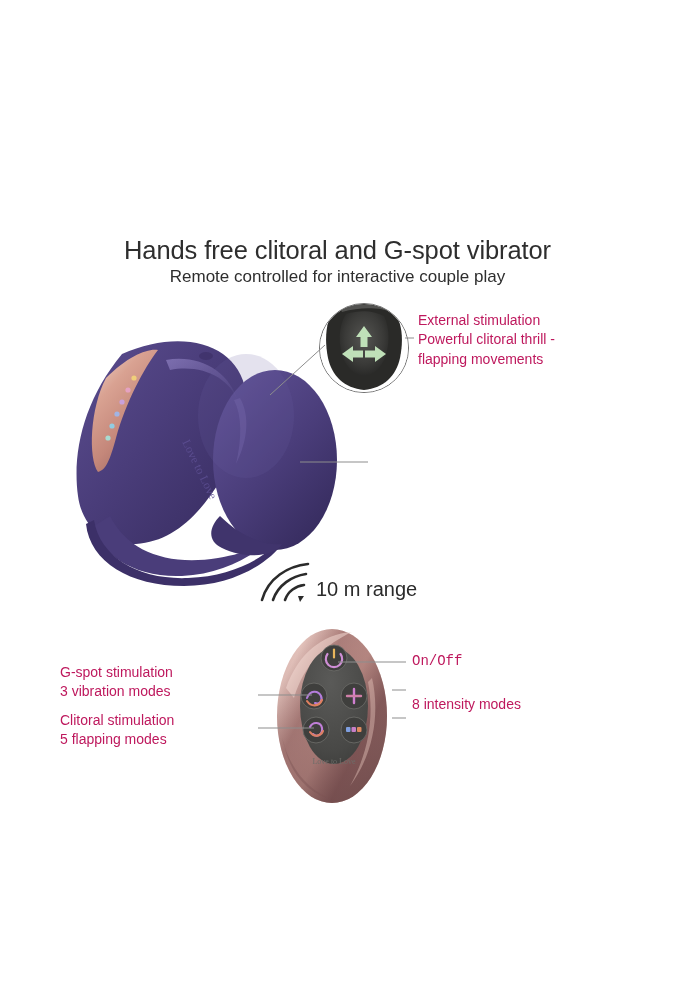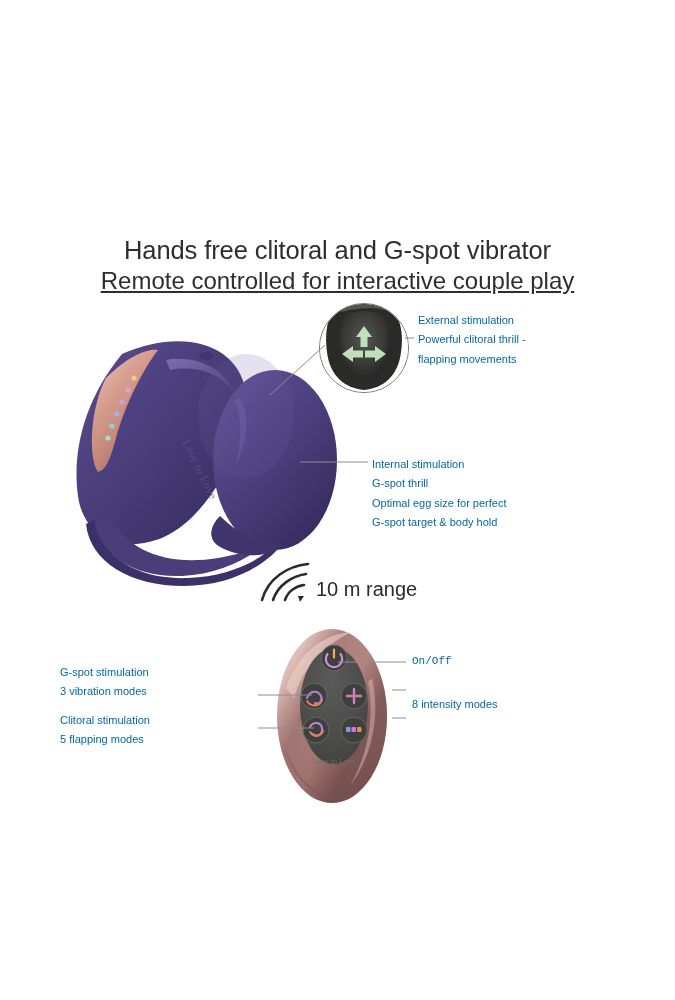--- a/index.html
+++ b/index.html
@@ -16,28 +16,28 @@
   
   .title{
     position:absolute;left:0;top:236px;width:675px;
     text-align:center;
     font-size:25.5px;font-weight:400;color:#2e2e2e;
     letter-spacing:-0.1px;
   }
   .subtitle{
     position:absolute;left:0;top:267px;width:675px;
     text-align:center;
-    font-size:24px;font-weight:400;color:#2e2e2e;text-decoration:underline;
+    font-size:17px;font-weight:400;color:#2e2e2e;
   }
 
   
   .anno{
     position:absolute;
-    font-size:11px;line-height:19.4px;
-    color:#0369a1;white-space:pre-line;
+    font-size:14px;line-height:19.4px;
+    color:#be185d;white-space:pre-line;
   }
   .anno.r{}
 
   svg.overlay{position:absolute;left:0;top:0;width:675px;height:1000px;pointer-events:none;}
 
   
   #product{position:absolute;left:70px;top:320px;width:300px;height:270px;}
 
   
   #magnifier{
@@ -252,24 +252,20 @@
       <line x1="258" y1="695" x2="312" y2="695"></line>
 
       <line x1="258" y1="728" x2="314" y2="728"></line>
     </g>
   </svg>
 
   <div class="anno" style="left:418px;top:311px;width:200px;">External stimulation
 Powerful clitoral thrill -
 flapping movements</div>
 
-  <div class="anno" style="left:372px;top:455px;width:240px;">Internal stimulation
-G-spot thrill
-Optimal egg size for perfect
-G-spot target &amp; body hold</div>
 
   <div class="anno r" style="left:60px;top:663px;width:192px;">G-spot stimulation
 3 vibration modes</div>
 
   <div class="anno r" style="left:60px;top:711px;width:192px;">Clitoral stimulation
 5 flapping modes</div>
 
   <div class="anno" style="left:412px;top:652px;font-family:Liberation Mono, monospace;">On/Off</div>
 
   <div class="anno" style="left:412px;top:695px;">8 intensity modes</div>

